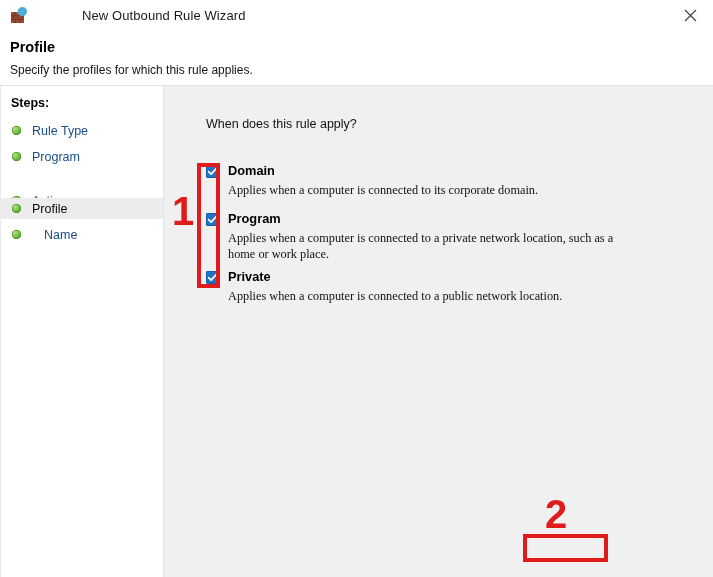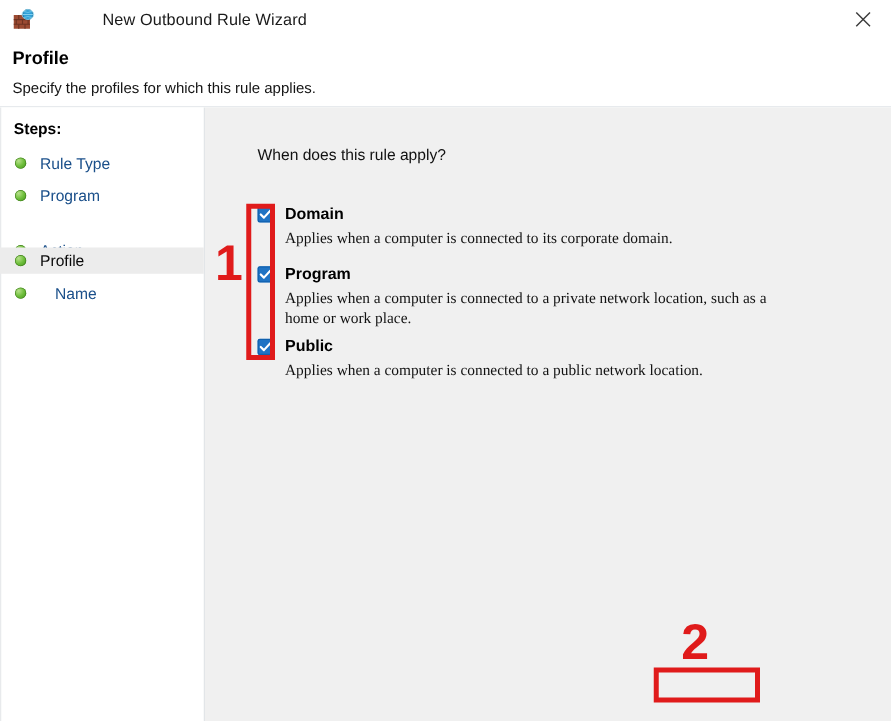--- a/index.html
+++ b/index.html
@@ -301,21 +301,21 @@
       <span class="opt-title">Program</span>
       <span class="opt-desc">Applies when a computer is connected to a private network location, such as a home or work place.</span>
     </div>
 
     <div class="opt" style="top:185px;">
       <span class="opt-check">
         <svg width="11" height="11" viewBox="0 0 11 11">
           <path d="M1.6 5.6 L4.1 8.1 L9.2 2.6" fill="none" stroke="#ffffff" stroke-width="1.7" stroke-linecap="round" stroke-linejoin="round"></path>
         </svg>
       </span>
-      <span class="opt-title">Public</span>
+      <span class="opt-title">Private</span>
       <span class="opt-desc">Applies when a computer is connected to a public network location.</span>
     </div>
 
   </div>
 </div>
 
 <div id="ann-box-checks"></div>
 <div id="ann-num-1">1</div>
 <div id="ann-box-next"></div>
 <div id="ann-num-2">2</div>

